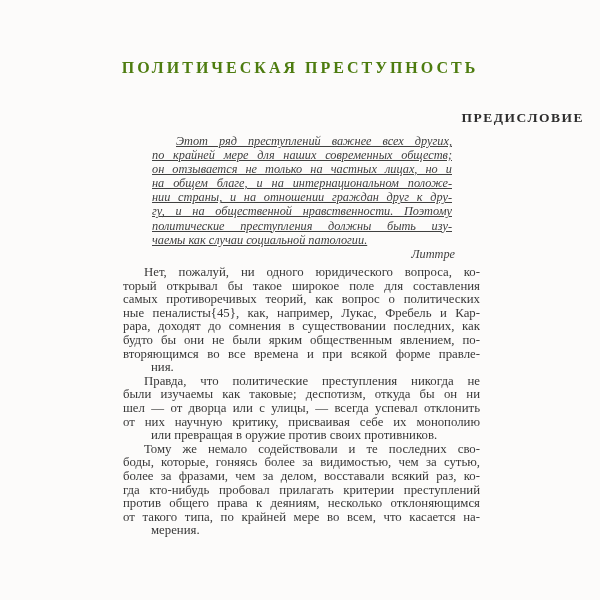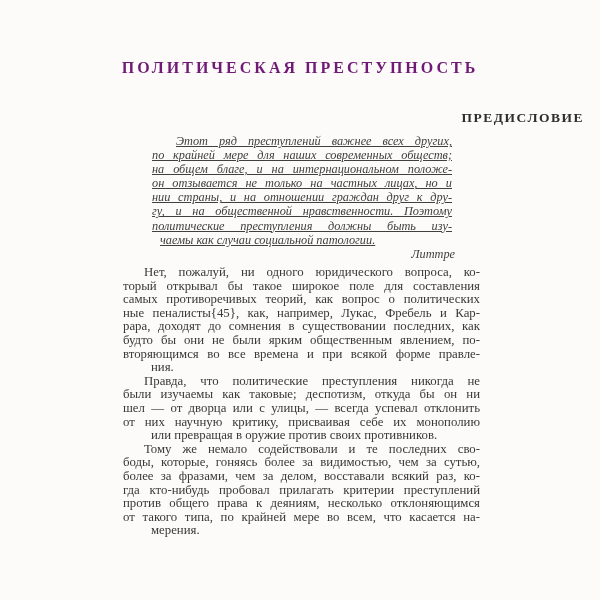--- a/index.html
+++ b/index.html
@@ -18,21 +18,21 @@
   }
   .title {
     position: absolute;
     top: 59px;
     left: 0;
     width: 600px;
     text-align: center;
     font-weight: bold;
     font-size: 16px;
     letter-spacing: 3px;
-    color: #701a75;
+    color: #4d7c0f;
     white-space: nowrap;
   }
   .heading {
     position: absolute;
     top: 110px;
     left: 8px;
     width: 576px;
     text-align: right;
     font-weight: bold;
     font-size: 13.5px;
@@ -48,21 +48,21 @@
     font-size: 12.3px;
     line-height: 14.1px;
     color: #404040;
     text-decoration: underline;
   }
   .epigraph .line {
     text-align: justify;
     text-align-last: justify;
   }
   .epigraph .line:first-child { text-indent: 24px; }
-  .epigraph .line:last-child { text-align-last: left; margin-left: 8px; }
+  .epigraph .line:last-child { text-align-last: left; }
   .attribution {
     position: absolute;
     top: 247px;
     left: 152px;
     width: 303px;
     text-align: right;
     font-style: italic;
     font-size: 12.3px;
     color: #404040;
   }
@@ -86,22 +86,22 @@
 <body>
 
 <div class="page">
   <div class="title">ПОЛИТИЧЕСКАЯ ПРЕСТУПНОСТЬ</div>
 
   <div class="heading">ПРЕДИСЛОВИЕ</div>
 
   <div class="epigraph">
       <div class="line">Этот ряд преступлений важнее всех других,</div>
       <div class="line">по крайней мере для наших современных обществ;</div>
+      <div class="line">он отзывается не только на частных лицах, но и</div>
       <div class="line">на общем благе, и на интернациональном положе-</div>
-      <div class="line">он отзывается не только на частных лицах, но и</div>
       <div class="line">нии страны, и на отношении граждан друг к дру-</div>
       <div class="line">гу, и на общественной нравственности. Поэтому</div>
       <div class="line">политические преступления должны быть изу-</div>
       <div class="line">чаемы как случаи социальной патологии.</div>
     </div>
 
   <div class="attribution">Литтре</div>
 
   <div class="body-text">
     <div class="paragraph">

